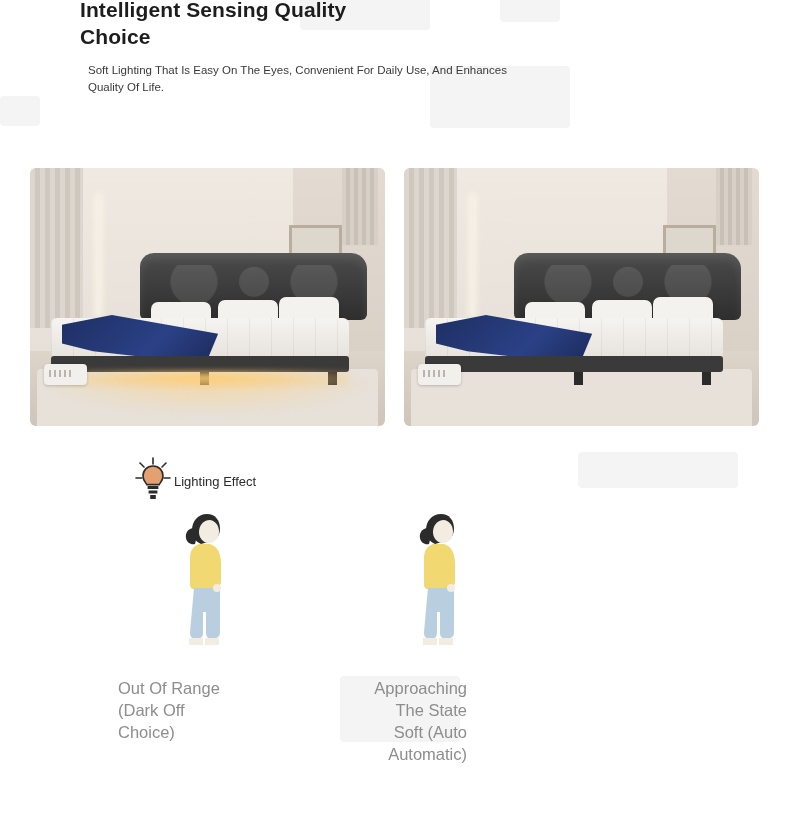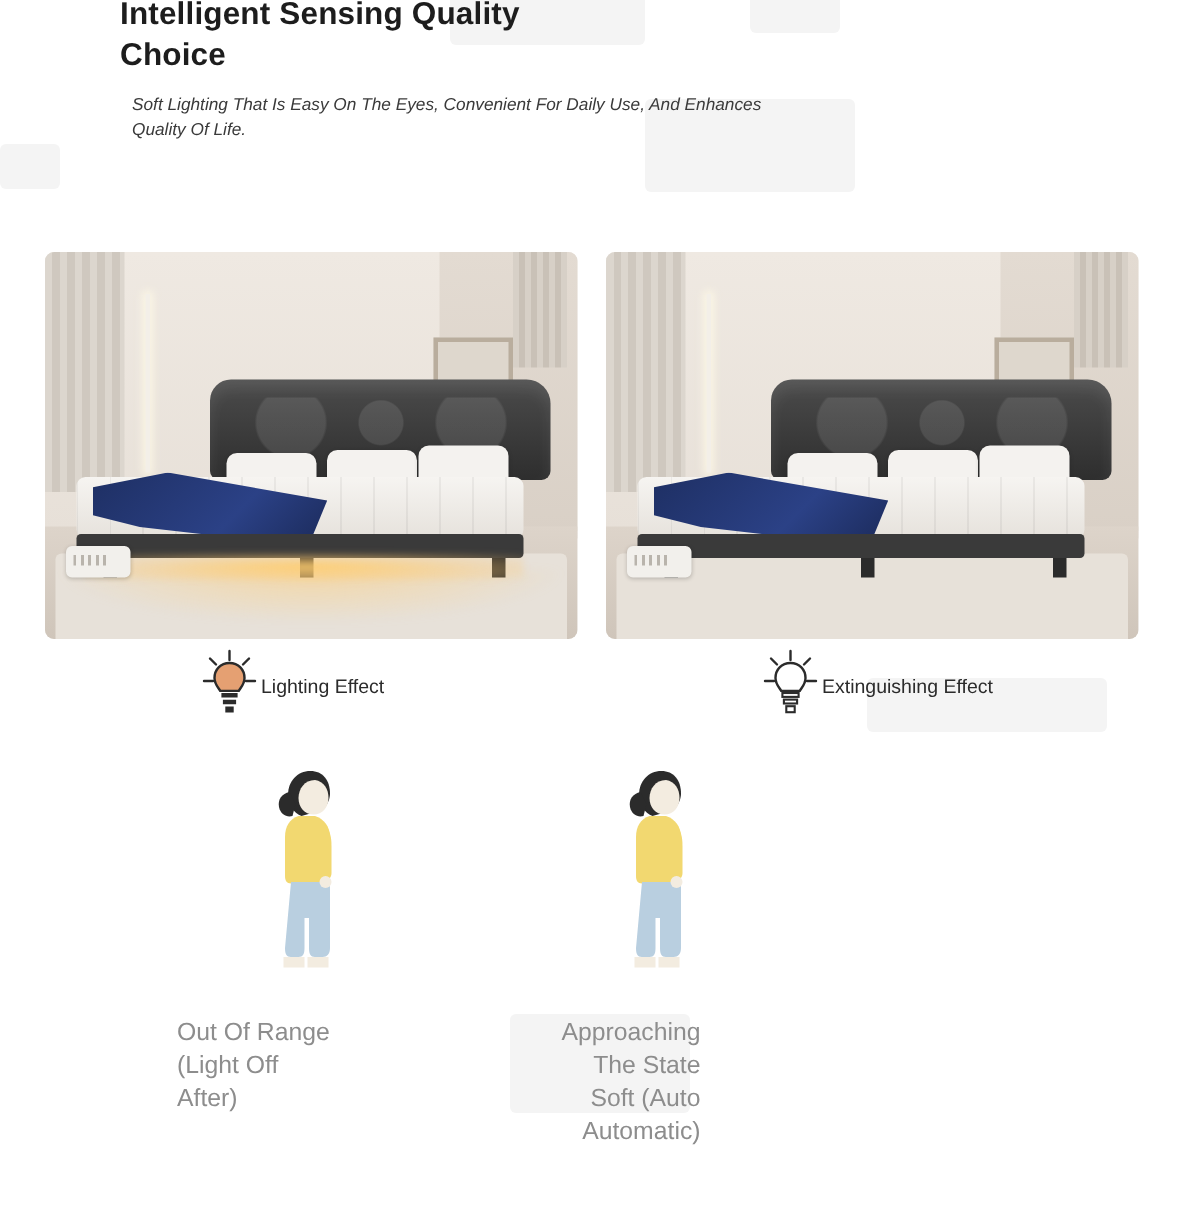--- a/index.html
+++ b/index.html
@@ -38,21 +38,21 @@
     left: 88px;
     top: 62px;
     width: 430px;
   }
   .sub-line {
     font-size: 11.5px;
     line-height: 16.5px;
     color: #3a3a3a;
     margin-bottom: 9px;
   }
-  .sub-line:last-child { margin-bottom: 0; font-style: italic; }
+  .sub-line:last-child { margin-bottom: 0; }
 
   
   .photos {
     position: absolute;
     left: 30px;
     top: 168px;
     width: 730px;
     height: 258px;
     display: flex;
     gap: 19px;
@@ -167,21 +167,21 @@
   .glow-spill {
     position: absolute; left: 2%; top: 82%; width: 96%; height: 14%;
     background: radial-gradient(ellipse at 50% 0%, rgba(255,207,120,.55) 0%, rgba(255,207,120,0) 70%);
     filter: blur(3px);
   }
 
   
   .captions {
     position: absolute;
     left: 30px;
-    top: 432px;
+    top: 456px;
     width: 730px;
     height: 56px;
     text-align: right;
   }
   .caption {
     position: absolute;
     display: flex;
     align-items: center;
     gap: 2px;
   }
@@ -316,38 +316,20 @@
           </g>
           <path d="M19 10c-6 0-10 4.4-10 10 0 4.2 2.6 6.4 3.8 8.6h12.4C26.4 26.4 29 24.2 29 20c0-5.6-4-10-10-10z" fill="#e5a072" stroke="#2b2b2b" stroke-width="1.6"></path>
           <rect x="13.6" y="30" width="10.8" height="3" fill="#2b2b2b"></rect>
           <rect x="14.6" y="34.5" width="8.8" height="3" fill="#2b2b2b"></rect>
           <rect x="16.2" y="39" width="5.6" height="4" fill="#2b2b2b"></rect>
         </svg>
       </span>
       <span class="caption-text">Lighting Effect</span>
     </div>
 
-    <div class="caption right">
-      <span class="bulb">
-        <svg width="38" height="50" viewBox="0 0 38 50">
-          <g stroke="#2b2b2b" stroke-width="1.6" stroke-linecap="round">
-            <line x1="19" y1="2" x2="19" y2="8"></line>
-            <line x1="6" y1="7" x2="10" y2="11"></line>
-            <line x1="32" y1="7" x2="28" y2="11"></line>
-            <line x1="2" y1="22" x2="8" y2="22"></line>
-            <line x1="36" y1="22" x2="30" y2="22"></line>
-          </g>
-          <path d="M19 10c-6 0-10 4.4-10 10 0 4.2 2.6 6.4 3.8 8.6h12.4C26.4 26.4 29 24.2 29 20c0-5.6-4-10-10-10z" fill="#ffffff" stroke="#2b2b2b" stroke-width="1.6"></path>
-          <rect x="13.6" y="30" width="10.8" height="2.6" fill="none" stroke="#2b2b2b" stroke-width="1.4"></rect>
-          <rect x="14.6" y="34.4" width="8.8" height="2.6" fill="none" stroke="#2b2b2b" stroke-width="1.4"></rect>
-          <rect x="16.2" y="38.8" width="5.6" height="4" fill="none" stroke="#2b2b2b" stroke-width="1.4"></rect>
-        </svg>
-      </span>
-      <span class="caption-text">Extinguishing Effect</span>
-    </div>
   </div>
 
   <div class="figures">
 
     <div class="figure-col fc1">
       <div class="person">
         <svg width="110" height="165" viewBox="0 0 110 165">
 
           <path d="M40 14c-9 0-15 7-15 16 0 7 4 12 9 14l14-4c3-3 5-7 5-11 0-9-5-15-13-15z" fill="#2b2b2b"></path>
           <path d="M26 28c-5 1-8 5-7 10 1 5 5 7 9 6l2-8z" fill="#2b2b2b"></path>
@@ -360,22 +342,22 @@
           <path d="M27 88h26v44c0 4-2 6-5 6h-5c-3 0-4-2-4-6V112h-3v20c0 4-1 6-4 6h-5c-3 0-4-2-4-6z" fill="#b9cfe0"></path>
 
           <circle cx="50" cy="88" r="4" fill="#f3ece0"></circle>
 
           <path d="M22 138h14v7H22z" fill="#f3ece0"></path>
           <path d="M38 138h14v7H38z" fill="#f3ece0"></path>
         </svg>
       </div>
       <div class="fig-label">
         <div>Out Of Range</div>
-        <div>(Light Off</div>
-        <div>After)</div>
+        <div>(Dark Off</div>
+        <div>Choice)</div>
       </div>
     </div>
 
     <div class="figure-col fc2">
       <div class="person">
         <svg width="110" height="165" viewBox="0 0 110 165">
           <path d="M40 14c-9 0-15 7-15 16 0 7 4 12 9 14l14-4c3-3 5-7 5-11 0-9-5-15-13-15z" fill="#2b2b2b"></path>
           <path d="M26 28c-5 1-8 5-7 10 1 5 5 7 9 6l2-8z" fill="#2b2b2b"></path>
           <path d="M43 20c6 1 9 6 9 12 0 6-4 11-10 11s-10-5-10-11c0-6 4-12 11-12z" fill="#f3ece0"></path>
           <path d="M32 44c-6 2-9 7-9 14v26c0 3 1 5 4 5h22c3 0 4-2 4-5V58c0-7-4-12-10-14z" fill="#f2d870"></path>

